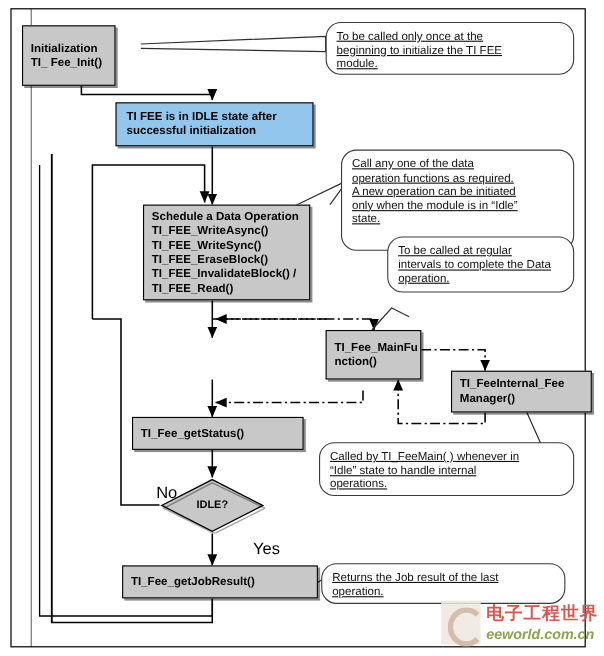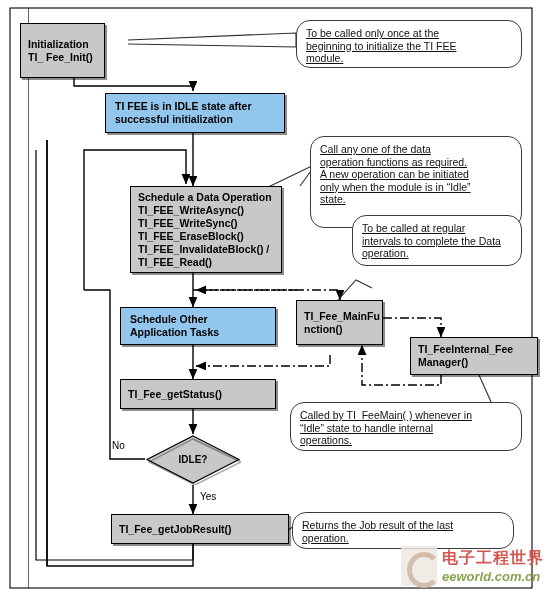--- a/index.html
+++ b/index.html
@@ -19,21 +19,21 @@
 
   .diamond{position:absolute;}
   .diamond .dlabel{position:absolute;left:0;top:0;width:100%;height:100%;
         display:flex;align-items:center;justify-content:center;
         font-weight:bold;font-size:10px;color:#000;}
 
   .callout{position:absolute;box-sizing:border-box;background:#fff;
         border:1px solid #3a3a3a;border-radius:14px;
         padding:6px 9px;font-size:10.5px;line-height:12.6px;color:#111;text-decoration:underline;}
 
-  .edgelabel{position:absolute;font-size:10px;color:#000;}
+  .edgelabel{position:absolute;font-size:15px;color:#000;padding-left:30px;}
 
   .watermark{position:absolute;right:5px;bottom:6px;width:146px;height:46px;}
   .wm-red{position:absolute;left:44px;top:4px;font-size:16px;font-weight:bold;
           color:#d24a43;letter-spacing:1px;font-family:"DejaVu Sans",sans-serif;
           opacity:.92;white-space:nowrap;}
   .wm-green{position:absolute;left:44px;top:25px;font-size:13px;font-style:italic;
           font-weight:bold;color:#7a9a3a;opacity:.9;white-space:nowrap;}
   .wm-badge{position:absolute;left:3px;top:2px;width:36px;height:40px;
           background:#efe7e2;opacity:.85;}
   .wm-c{position:absolute;left:9px;top:8px;width:24px;height:26px;
@@ -120,24 +120,20 @@
 
   <div class="node process" style="left:105px;top:186px;width:152px;height:87px;margin-left:25px;">
     <span class="ln">Schedule a Data Operation</span>
     <span class="ln">TI_FEE_WriteAsync()</span>
     <span class="ln">TI_FEE_WriteSync()</span>
     <span class="ln">TI_FEE_EraseBlock()</span>
     <span class="ln">TI_FEE_InvalidateBlock() /</span>
     <span class="ln">TI_FEE_Read()</span>
   </div>
 
-  <div class="node blue" style="left:120px;top:307px;width:156px;height:38px;">
-    <span class="ln">Schedule Other</span>
-    <span class="ln">Application Tasks</span>
-  </div>
 
   <div class="node process" style="left:120px;top:379px;width:156px;height:30px;">
     <span class="ln">TI_Fee_getStatus()</span>
   </div>
 
   <div class="node process" style="left:296px;top:300px;width:87px;height:45px;">
     <span class="ln">TI_Fee_MainFu</span>
     <span class="ln">nction()</span>
   </div>
 

